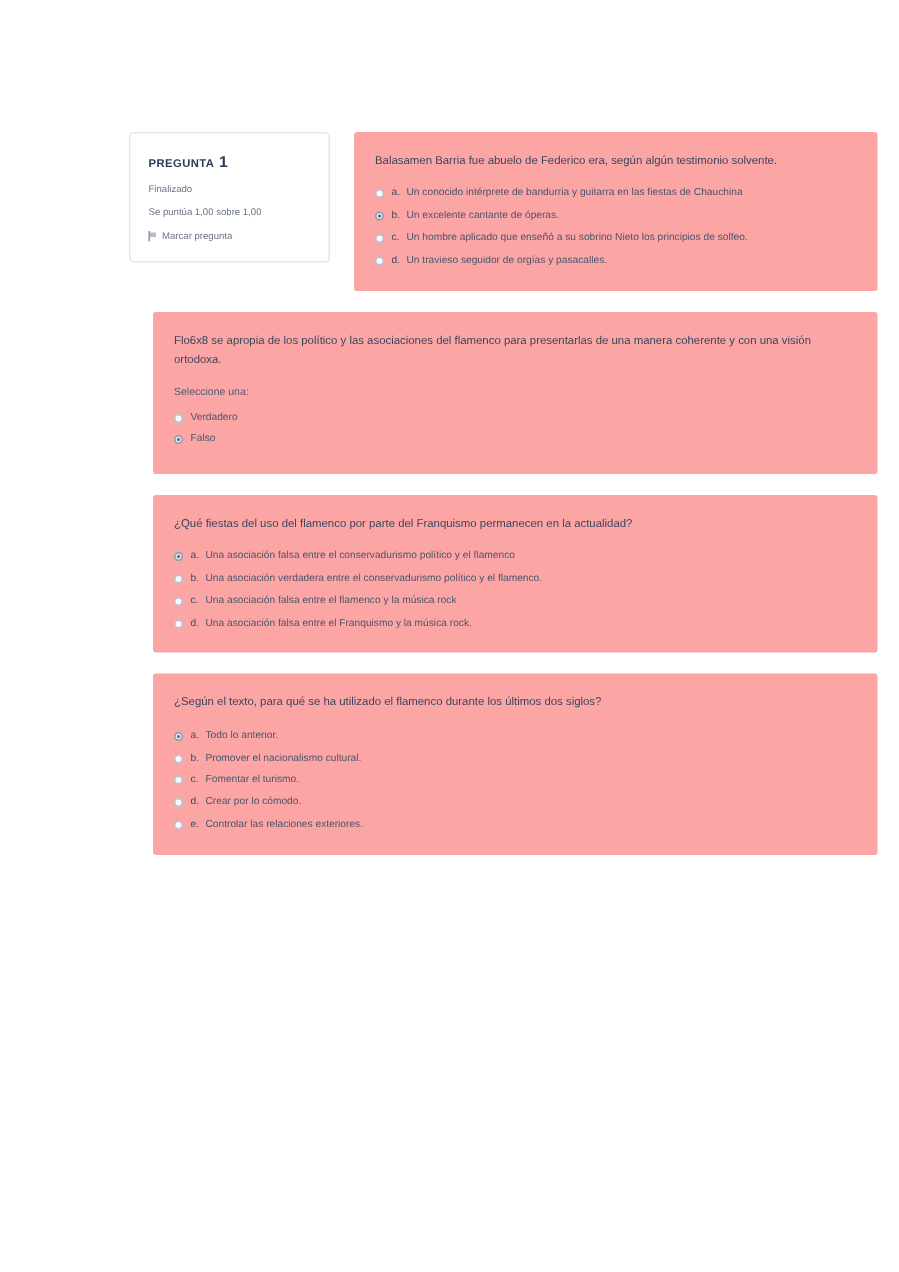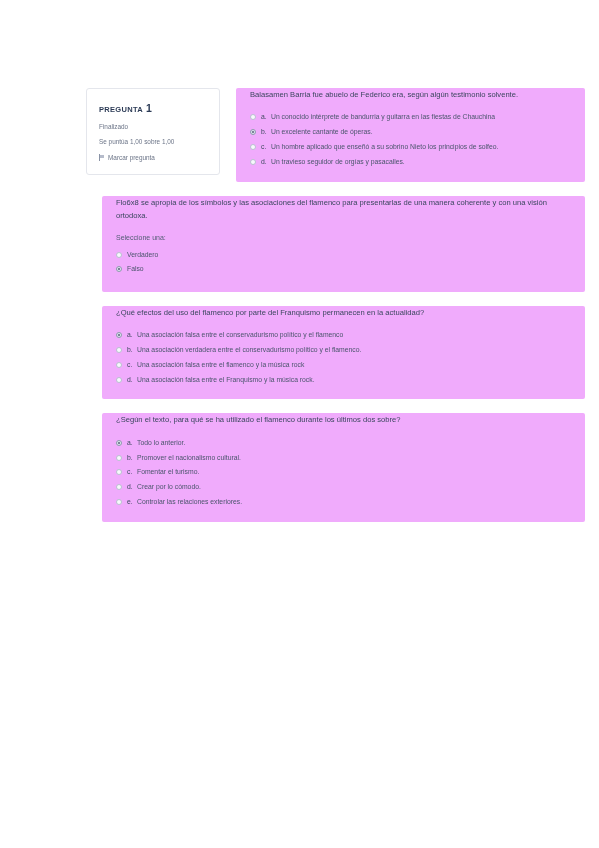--- a/index.html
+++ b/index.html
@@ -97,23 +97,23 @@
     position: absolute;
     left: 1px; top: 0.5px;
     width: 4px; height: 3px;
     background: #b6bccb;
   }
 
   
   .qcontent {
     flex: 1 1 auto;
     margin-left: 16px;
-    background: #f0abfc;
+    background: #fca5a5;
     border-radius: 2px;
-    padding: 0 16px 14px 14px;
+    padding: 12px 16px 14px 14px;
     box-sizing: border-box;
     min-height: 86px;
   }
   .qtext {
     font-size: 7.6px;
     line-height: 1.75;
     color: #3a465e;
     margin: 0 0 11px 0;
   }
   .answer-prompt {
@@ -208,37 +208,37 @@
             <li class="answer">
               <span class="radio"></span>
               <span class="answer-letter">d.</span>
               <span class="answer-text">Un travieso seguidor de orgías y pasacalles.</span>
             </li>
           </ul>
         </div>
       </div>
       <div class="question-row">
         <div class="qcontent">
-          <p class="qtext">Flo6x8 se apropia de los símbolos y las asociaciones del flamenco para presentarlas de una manera coherente y con una visión ortodoxa.</p>
+          <p class="qtext">Flo6x8 se apropia de los político y las asociaciones del flamenco para presentarlas de una manera coherente y con una visión ortodoxa.</p>
           <p class="answer-prompt">Seleccione una:</p>
           <ul class="answers tf">
             <li class="answer">
               <span class="radio"></span>
               <span class="answer-text">Verdadero</span>
             </li>
             <li class="answer">
               <span class="radio checked"></span>
               <span class="answer-text">Falso</span>
             </li>
           </ul>
         </div>
       </div>
       <div class="question-row">
         <div class="qcontent">
-          <p class="qtext">¿Qué efectos del uso del flamenco por parte del Franquismo permanecen en la actualidad?</p>
+          <p class="qtext">¿Qué fiestas del uso del flamenco por parte del Franquismo permanecen en la actualidad?</p>
           <ul class="answers">
             <li class="answer">
               <span class="radio checked"></span>
               <span class="answer-letter">a.</span>
               <span class="answer-text">Una asociación falsa entre el conservadurismo político y el flamenco</span>
             </li>
             <li class="answer">
               <span class="radio"></span>
               <span class="answer-letter">b.</span>
               <span class="answer-text">Una asociación verdadera entre el conservadurismo político y el flamenco.</span>
@@ -251,21 +251,21 @@
             <li class="answer">
               <span class="radio"></span>
               <span class="answer-letter">d.</span>
               <span class="answer-text">Una asociación falsa entre el Franquismo y la música rock.</span>
             </li>
           </ul>
         </div>
       </div>
       <div class="question-row">
         <div class="qcontent">
-          <p class="qtext">¿Según el texto, para qué se ha utilizado el flamenco durante los últimos dos sobre?</p>
+          <p class="qtext">¿Según el texto, para qué se ha utilizado el flamenco durante los últimos dos siglos?</p>
           <ul class="answers">
             <li class="answer">
               <span class="radio checked"></span>
               <span class="answer-letter">a.</span>
               <span class="answer-text">Todo lo anterior.</span>
             </li>
             <li class="answer">
               <span class="radio"></span>
               <span class="answer-letter">b.</span>
               <span class="answer-text">Promover el nacionalismo cultural.</span>

